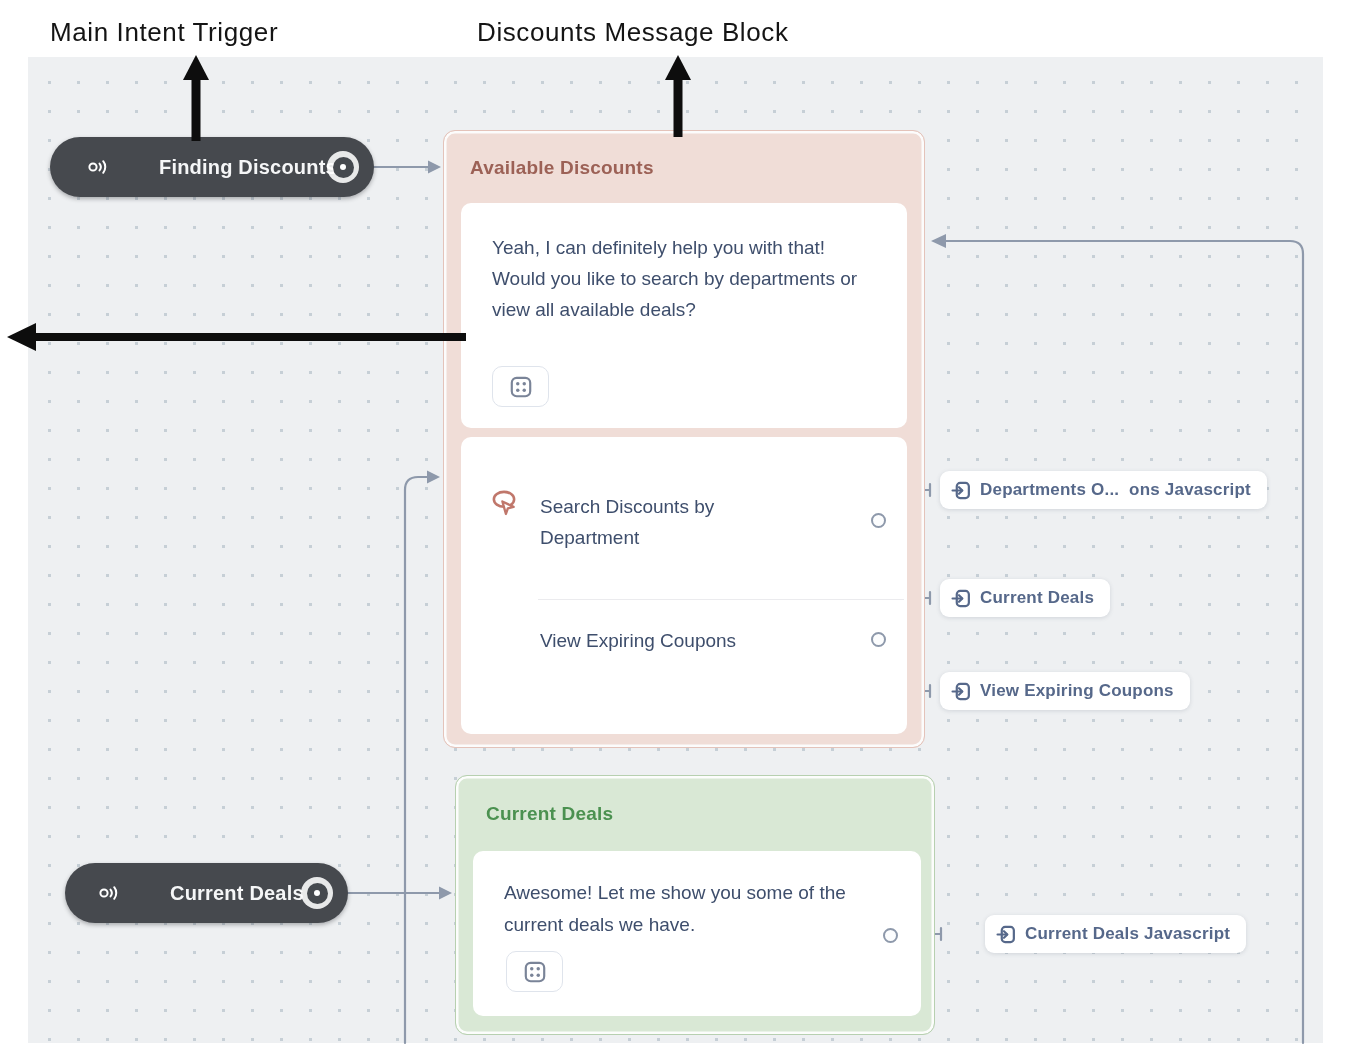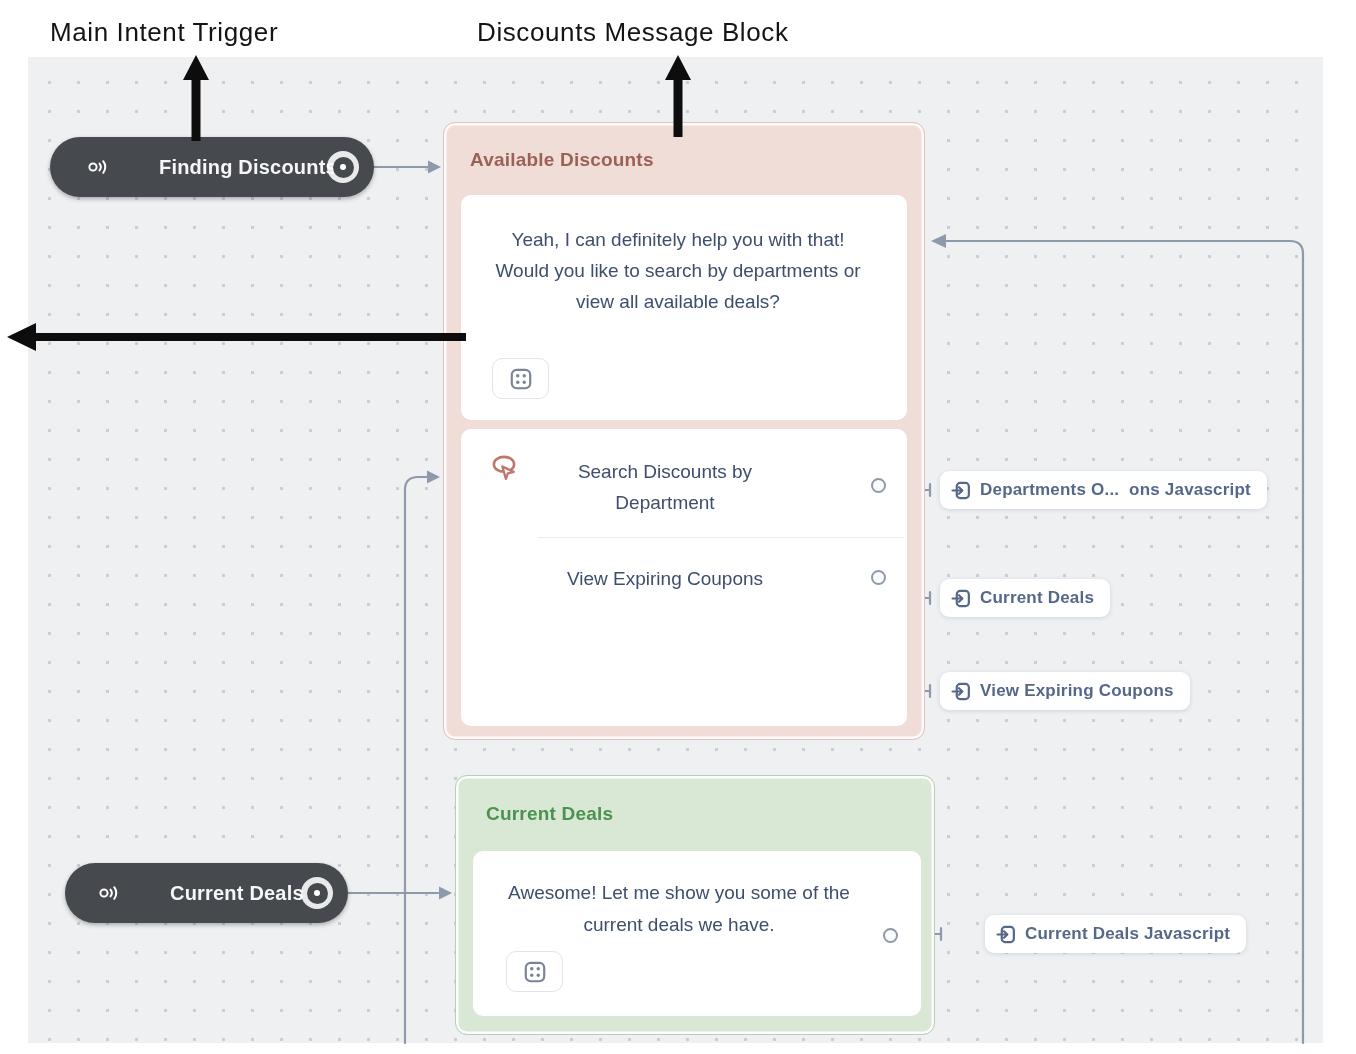--- a/index.html
+++ b/index.html
@@ -40,45 +40,45 @@
     position: absolute; right: 15px; top: 50%; transform: translateY(-50%);
     width: 32px; height: 32px; border-radius: 50%; background: rgba(255,255,255,0.88);
     display: flex; align-items: center; justify-content: center;
   }
   .pill-port .inner { width: 21px; height: 21px; border-radius: 50%; background: #45494e; position: relative; }
   .pill-port .dot { position: absolute; left: 50%; top: 50%; transform: translate(-50%,-50%); width: 6px; height: 6px; border-radius: 50%; background: #ffffff; }
 
   
   .flow-block { position: absolute; z-index: 2; border-radius: 12px; }
   .block-discounts {
-    left: 443px; top: 122px; width: 482px; height: 618px;
+    left: 443px; top: 130px; width: 482px; height: 618px;
     background: #f0ddd7; border: 1.5px solid #e4c3ba;
     box-shadow: inset 0 0 0 2.5px #fcfcfc;
   }
   .block-green {
     left: 455px; top: 775px; width: 480px; height: 260px;
     background: #d9e8d5; border: 1.5px solid #b7d0b0;
     box-shadow: inset 0 0 0 2.5px #fcfdfc;
   }
   .block-title { font-size: 19px; font-weight: 700; letter-spacing: 0.2px; }
   .block-discounts .block-title { color: #9c6156; position: absolute; left: 26px; top: 26px; }
   .block-green .block-title { color: #4b9150; position: absolute; left: 30px; top: 27px; }
 
-  .card { position: absolute; background: #ffffff; border-radius: 10px; text-align: center; }
+  .card { position: absolute; background: #ffffff; border-radius: 10px; }
   .msg-card-1 { left: 17px; top: 72px; width: 446px; height: 225px; }
   .msg-card-1 .msg-text { position: absolute; left: 31px; top: 29px; width: 372px; font-size: 19px; line-height: 31px; color: #3e4e6c; }
   .dice-btn {
     position: absolute; width: 57px; height: 41px; border-radius: 10px;
     background: #ffffff; border: 1px solid #dfe4ec;
     display: flex; align-items: center; justify-content: center;
   }
   .msg-card-1 .dice-btn { left: 31px; top: 163px; }
 
   .choice-card { left: 17px; top: 306px; width: 446px; height: 297px; }
-  .choice-row { position: relative; }
+  .choice-row { position: relative; margin-top: 27px; }
   .row-1 { height: 108px; }
   .row-2 { height: 109px; }
   .row-3 { height: 80px; }
   .row-2::before, .row-3::before {
     content: ""; position: absolute; left: 77px; right: 3px; top: 0; border-top: 1px solid #ebebee;
   }
   .choice-text { position: absolute; left: 79px; width: 250px; font-size: 19px; line-height: 31px; color: #3e4e6c; }
   .row-1 .choice-text { top: 27px; }
   .row-2 .choice-text { top: 28px; }
   .row-3 .choice-text { top: 26px; }

